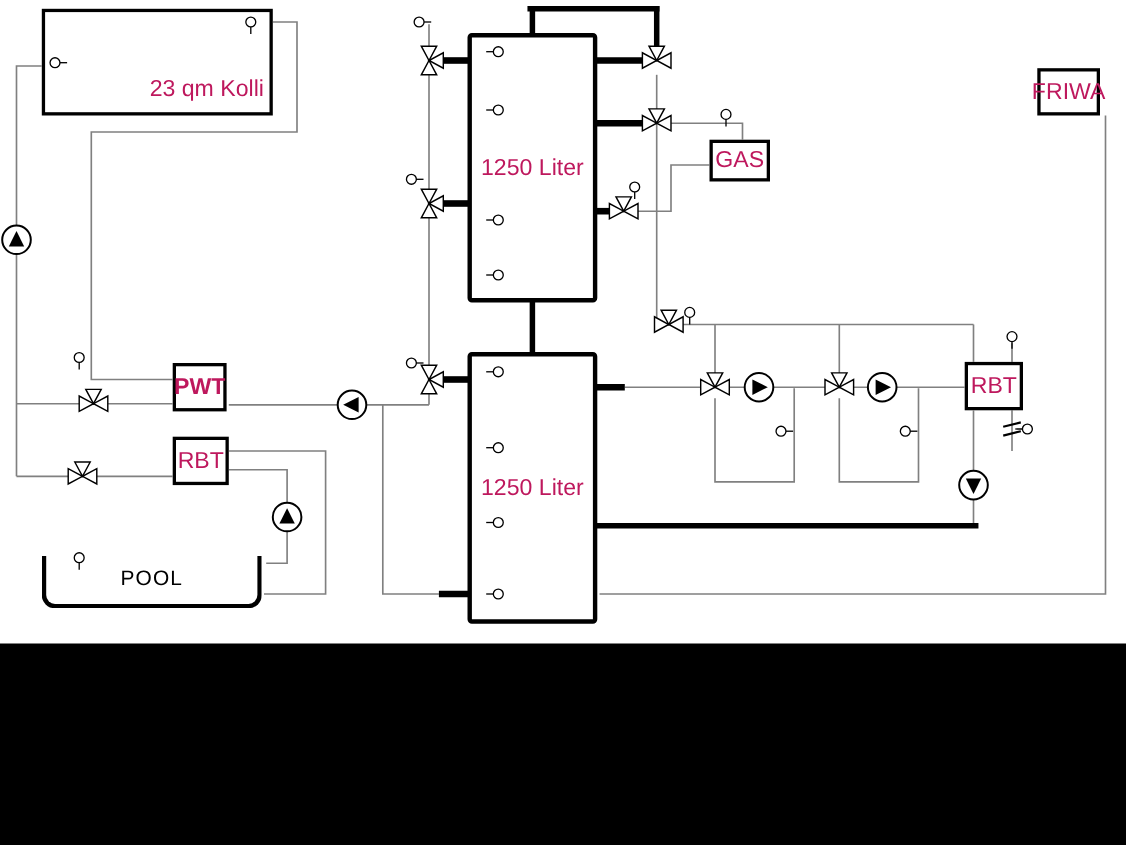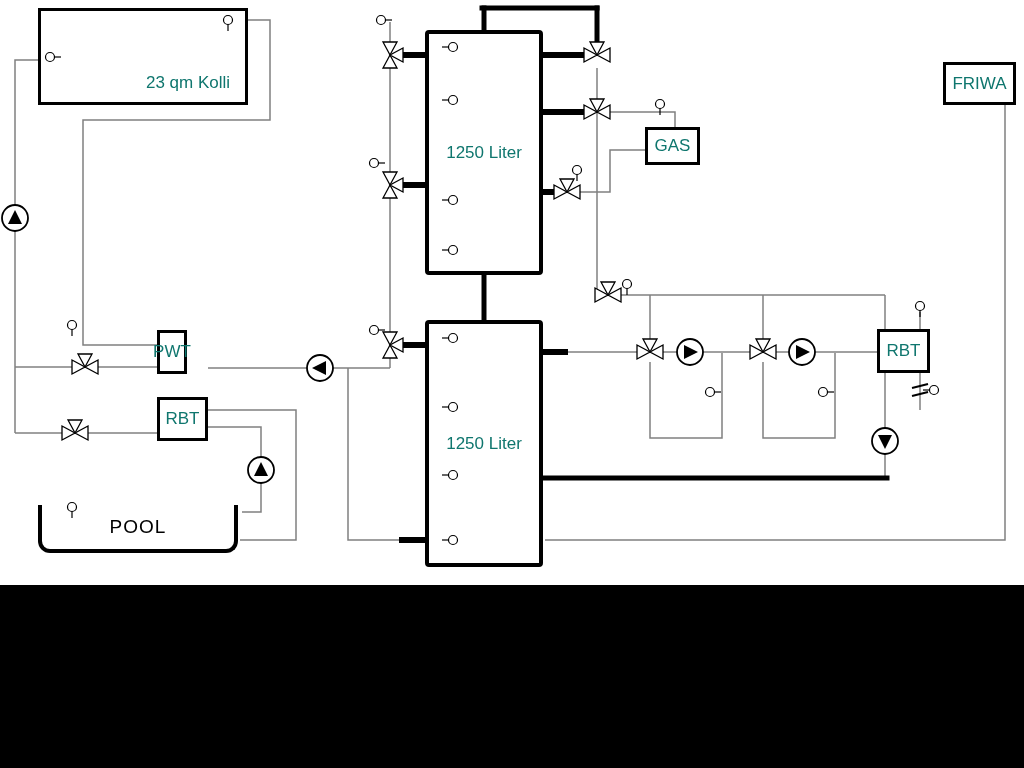--- a/index.html
+++ b/index.html
@@ -8,21 +8,21 @@
     background:#ffffff;
     font-family:"Liberation Sans", sans-serif;
   }
   svg.layer{position:absolute;left:0;top:0;width:1024px;height:768px;}
   #lines-layer{z-index:1;}
   #symbols-layer{z-index:3;pointer-events:none;}
   .box{
     position:absolute;background:#ffffff;border:3px solid #000;
     box-sizing:border-box;z-index:2;
     display:flex;align-items:center;justify-content:center;
-    font-size:17px;color:#0f766e;
+    font-size:21px;color:#be185d;
   }
   .tank{border-width:4px;border-radius:4px;}
   .collector{align-items:flex-end;justify-content:center;padding-left:90px;padding-bottom:9px;}
   .pool{
     position:absolute;background:#ffffff;z-index:2;box-sizing:border-box;
     border:4px solid #000;border-top:none;border-radius:0 0 12px 12px;
     display:flex;align-items:center;justify-content:center;font-size:19px;letter-spacing:1px;
   }
   .footer-band{
     position:absolute;left:0;top:585px;width:1024px;height:183px;
@@ -89,25 +89,25 @@
 </div>
 
 <div class="box tank" style="left:425px;top:320px;width:118px;height:247px;">
   <span>1250 Liter</span>
 </div>
 
 <div class="box" style="left:645px;top:127px;width:55px;height:38px;">
   <span>GAS</span>
 </div>
 
-<div class="box" style="left:943px;top:62px;width:73px;height:43px;">
+<div class="box" style="left:943px;top:62px;width:57px;height:43px;">
   <span>FRIWA</span>
 </div>
 
-<div class="box" style="left:157px;top:330px;width:30px;height:44px;">
+<div class="box" style="left:157px;top:330px;width:49px;height:44px;font-weight:bold;">
   <span>PWT</span>
 </div>
 
 <div class="box" style="left:157px;top:397px;width:51px;height:44px;">
   <span>RBT</span>
 </div>
 
 <div class="box" style="left:877px;top:329px;width:53px;height:44px;">
   <span>RBT</span>
 </div>

